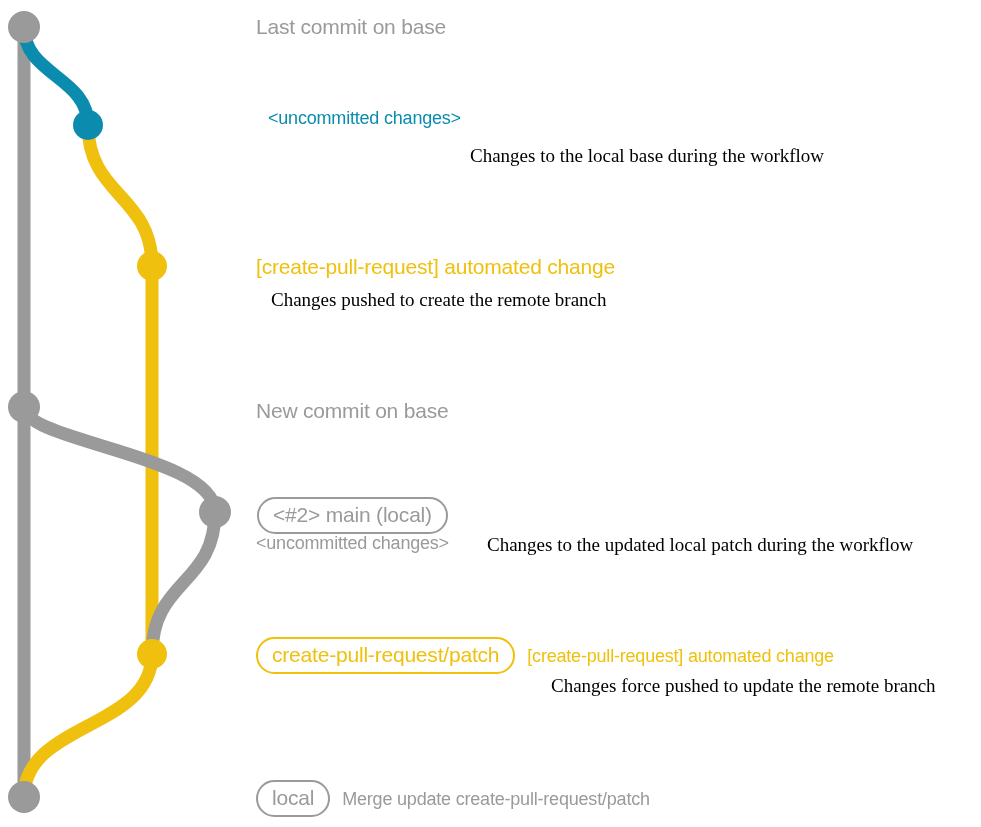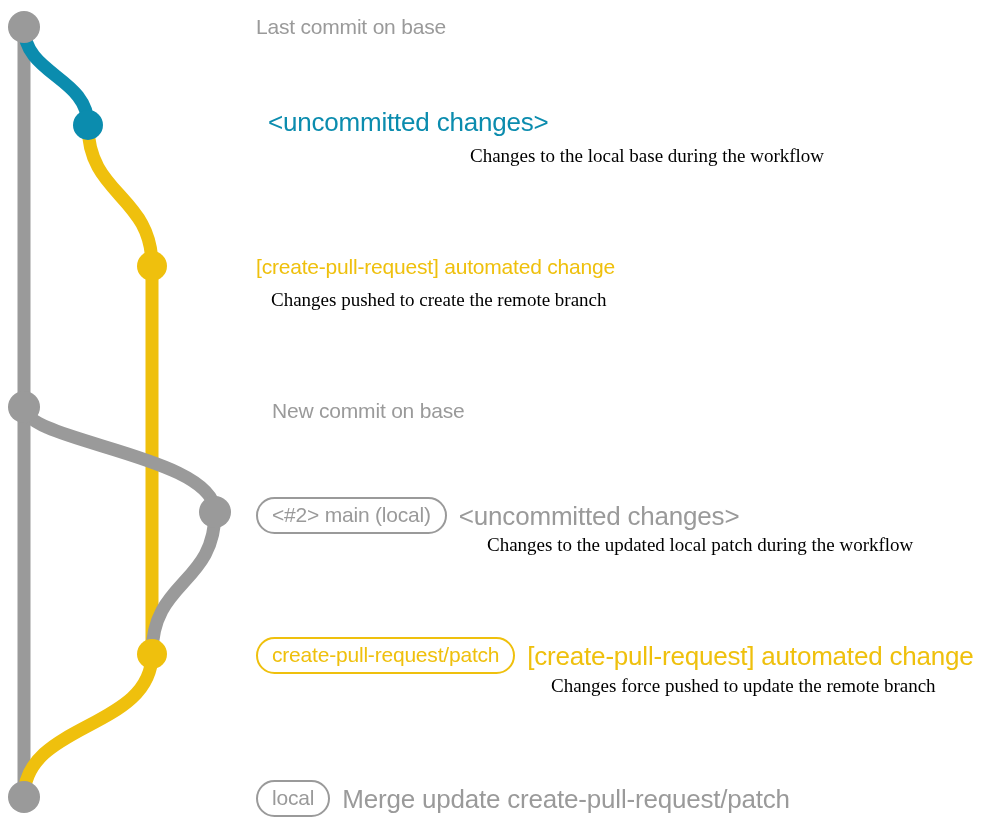--- a/index.html
+++ b/index.html
@@ -46,21 +46,21 @@
     border: 2px solid currentColor;
     border-radius: 999px;
     padding: 5px 14px 7px 14px;
     font-size: 21px;
     line-height: 1;
     letter-spacing: -0.2px;
     white-space: nowrap;
   }
 
   .subject {
-    font-size: 26px;
+    font-size: 18px;
     line-height: 1;
     white-space: nowrap;
     letter-spacing: -0.2px;
   }
 
   .plain-subject {
     position: absolute;
     font-size: 21px;
     line-height: 1;
     white-space: nowrap;
@@ -119,23 +119,23 @@
 
   <div class="row" style="left:256px; top:109px;">
     <span class="gap"></span>
     <span class="subject c-blue">&lt;uncommitted changes&gt;</span>
   </div>
   <div class="desc" style="left:470px; top:146px;">Changes to the local base during the workflow</div>
 
   <div class="plain-subject c-yellow" style="left:256px; top:256px;">[create-pull-request] automated change</div>
   <div class="desc" style="left:271px; top:290px;">Changes pushed to create the remote branch</div>
 
-  <div class="plain-subject c-gray" style="left:272px; top:400px;">New commit on base</div>
+  <div class="plain-subject c-gray" style="left:256px; top:400px;">New commit on base</div>
 
-  <div class="row" style="left:256px; top:497px;">
+  <div class="row" style="left:256px; top:497px;flex-direction:column;">
     <span class="pill c-gray">&lt;#2&gt; main (local)</span>
     <span class="gap"></span>
     <span class="subject c-gray">&lt;uncommitted changes&gt;</span>
   </div>
   <div class="desc" style="left:487px; top:535px;">Changes to the updated local patch during the workflow</div>
 
   <div class="row" style="left:256px; top:637px;align-items:center;">
     <span class="pill c-yellow">create-pull-request/patch</span>
     <span class="gap"></span>
     <span class="subject c-yellow">[create-pull-request] automated change</span>

